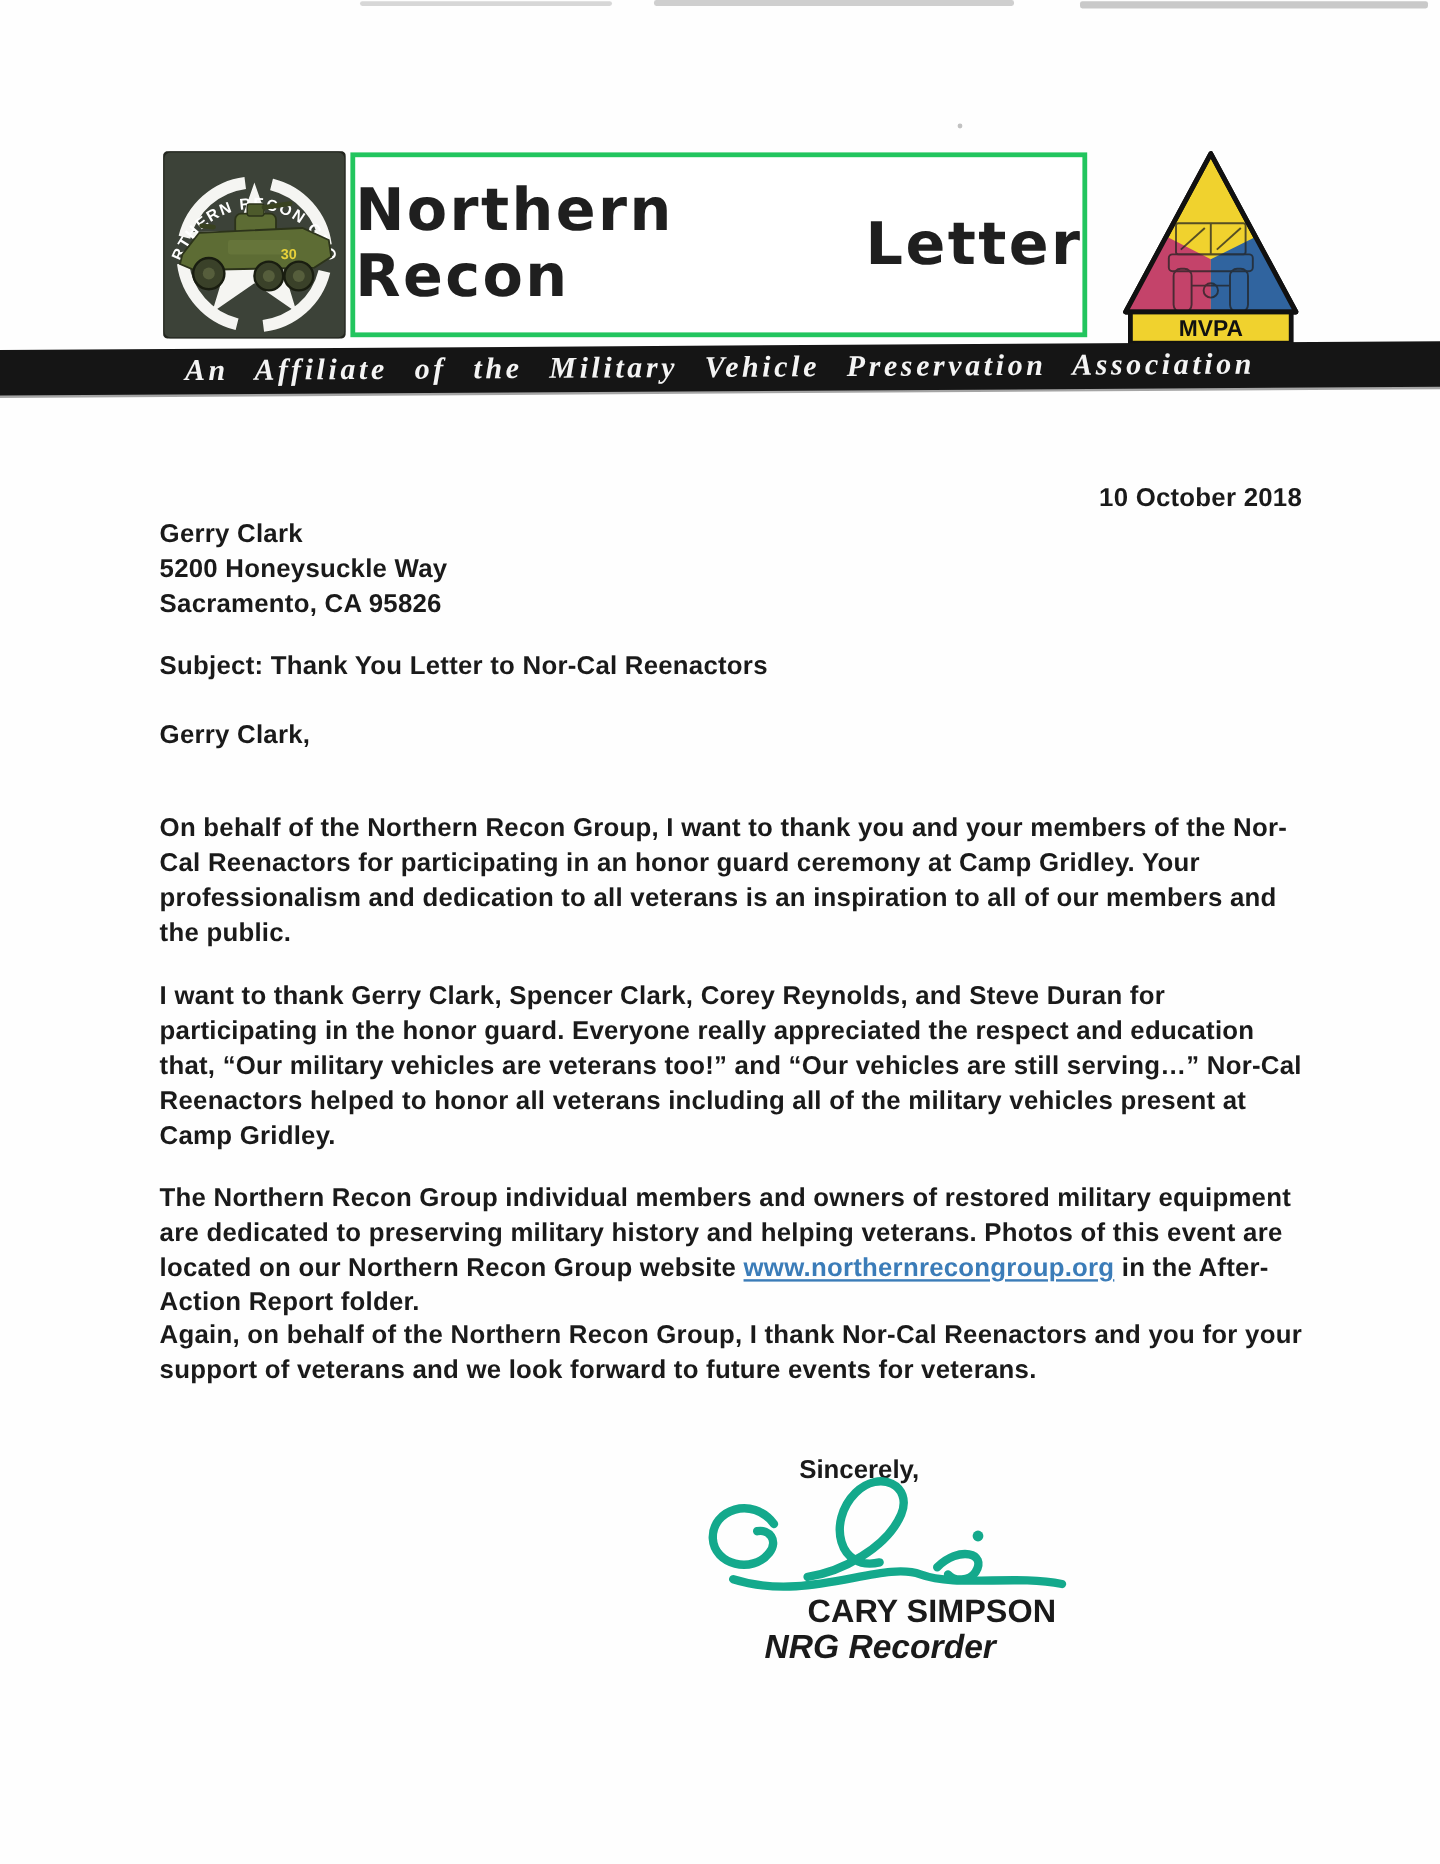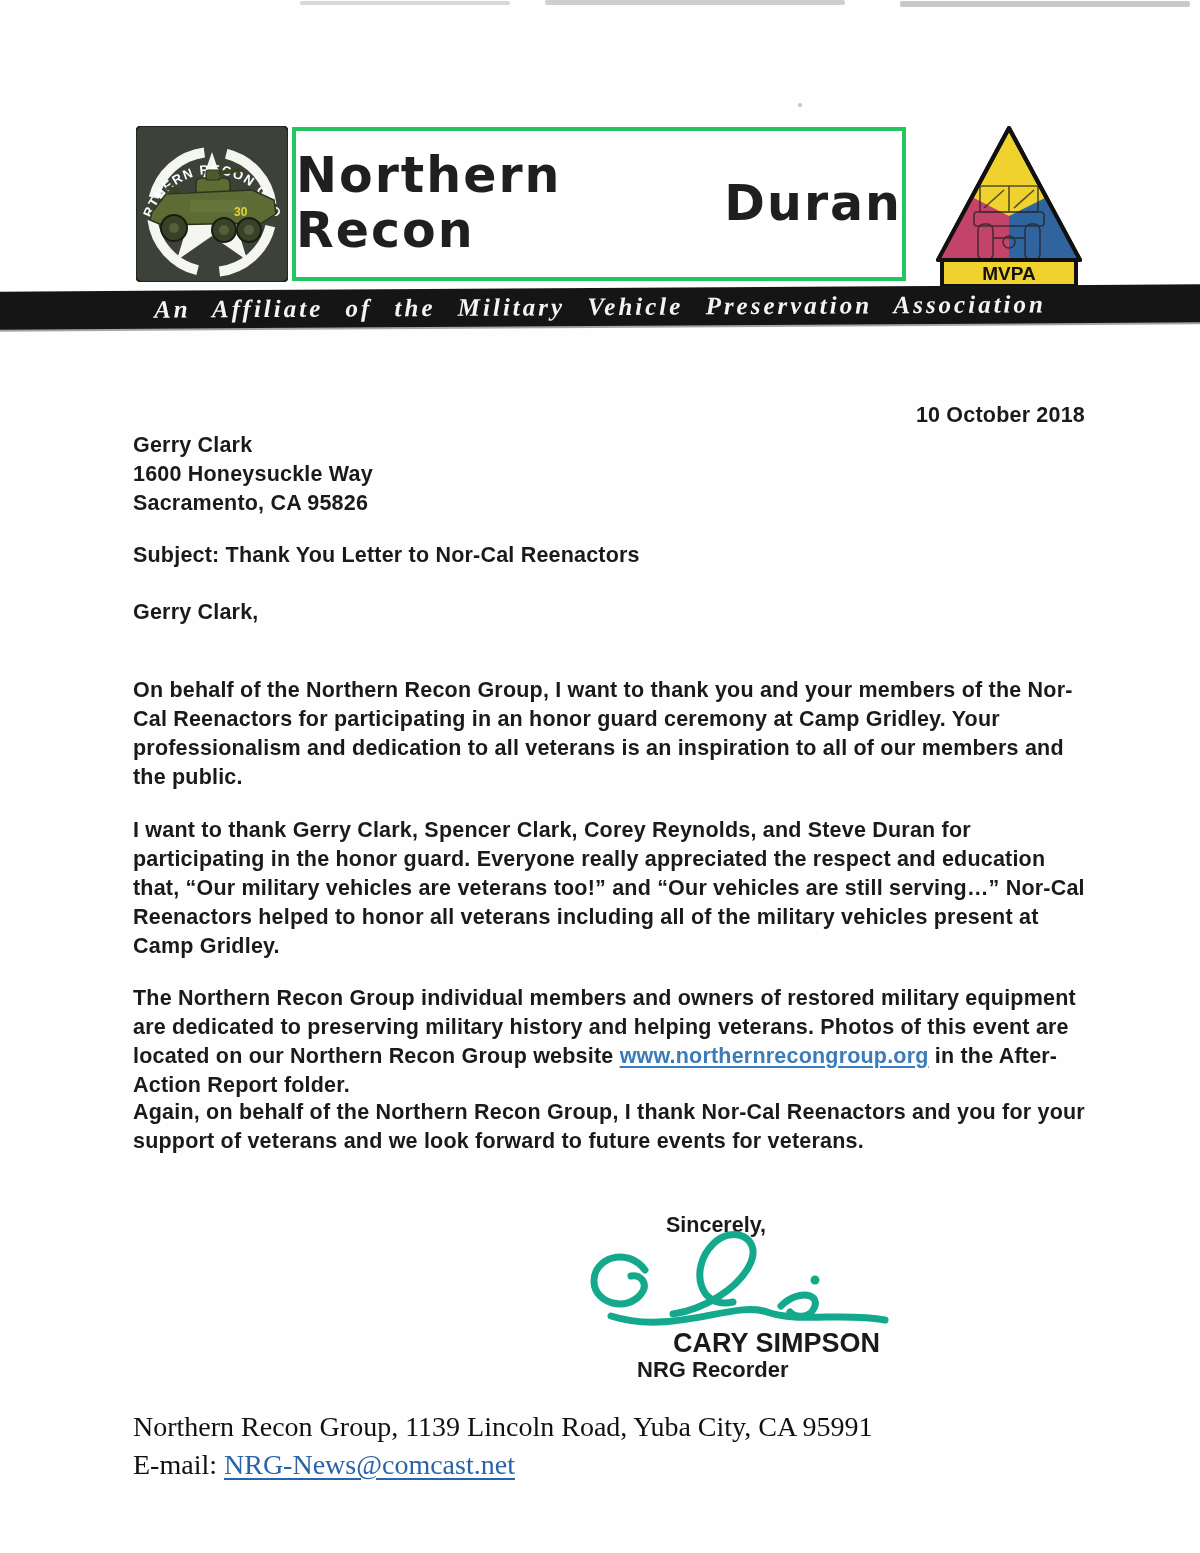--- a/index.html
+++ b/index.html
@@ -51,21 +51,21 @@
   .para2 { top:794px; }
   .para3 { top:962px; }
   .para4 { top:1076px; }
   .web-link {
     color:#3b7cb8; text-decoration:underline; cursor:pointer;
     text-decoration-thickness:2px; text-underline-offset:3px;
   }
   .closing { position:absolute; left:630px; top:1213px; font-size:21.5px; font-weight:bold; color:#1a1a1a;margin-left:36px; }
   .signature-wrap { position:absolute; left:583px; top:1230px; width:310px; height:108px; }
   .signer-name { position:absolute; left:637px; top:1328px; font-size:27px; font-weight:bold; color:#1a1a1a;margin-left:36px; }
-  .signer-title { position:absolute; left:637px; top:1357px; font-size:22px; font-weight:bold; color:#1a1a1a; }
+  .signer-title { position:absolute; left:637px; top:1357px; font-size:28px; font-weight:bold; color:#1a1a1a;font-style:italic; }
 
   
   .footer {
     position:absolute; left:133px; top:1408px;
     font-family:"Liberation Serif", serif; font-size:28px; color:#101010; line-height:38px;
   }
   .email-link { color:#2a63a8; text-decoration:underline; cursor:pointer; text-underline-offset:4px; }
 </style>
 </head>
 <body>
@@ -105,21 +105,21 @@
         <circle cx="113" cy="104" r="12" fill="#3a4129" stroke="#191d10" stroke-width="2"></circle>
         <circle cx="38" cy="102" r="5" fill="#565e3c"></circle>
         <circle cx="88" cy="104" r="5" fill="#565e3c"></circle>
         <circle cx="113" cy="104" r="5" fill="#565e3c"></circle>
       </g>
     </svg>
   </div>
 
   <div class="title-box">
     <div class="title-line">Northern Recon</div>
-    <div class="title-line">Duran</div>
+    <div class="title-line">Letter</div>
   </div>
 
   <div class="mvpa-box">
     <svg width="162" height="176" viewBox="0 0 162 176">
 
       <polygon points="81,8 10,140 152,140" fill="#f0d22e" stroke="#111" stroke-width="4" stroke-linejoin="round"></polygon>
       <polygon points="44,77 10,140 81,140 81,96" fill="#c4436a"></polygon>
       <polygon points="81,96 81,140 152,140 119,77" fill="#30649f"></polygon>
       <polygon points="81,8 10,140 152,140" fill="none" stroke="#111" stroke-width="4" stroke-linejoin="round"></polygon>
 
@@ -141,21 +141,21 @@
   </div>
 
   <div class="banner">
     <span class="banner-text">An Affiliate of the Military Vehicle Preservation Association</span>
   </div>
 
   <div class="btxt date-line">10 October 2018</div>
 
   <div class="btxt recipient">
     <div>Gerry Clark</div>
-    <div>1600 Honeysuckle Way</div>
+    <div>5200 Honeysuckle Way</div>
     <div>Sacramento, CA 95826</div>
   </div>
 
   <div class="btxt salutation">Gerry Clark,</div>
 
   <div class="btxt subject">Subject: Thank You Letter to Nor-Cal Reenactors</div>
 
   <p class="btxt para1">On behalf of the Northern Recon Group, I want to thank you and your members of the Nor-Cal Reenactors for participating in an honor guard ceremony at Camp Gridley. Your professionalism and dedication to all veterans is an inspiration to all of our members and the public.</p>
 
   <p class="btxt para3"><span>The Northern Recon Group individual members and owners of restored military equipment are dedicated to preserving military history and helping veterans. Photos of this event are located on our Northern Recon Group website </span><a class="web-link">www.northernrecongroup.org</a><span> in the After-Action Report folder.</span></p>
@@ -174,18 +174,14 @@
         <path d="M 28,86 C 90,106 152,70 184,82 C 214,93 262,82 302,90"></path>
         <path d="M 198,76 C 216,58 240,64 230,80 C 225,88 212,88 207,82"></path>
         <circle cx="232" cy="50" r="4.5" fill="#14a98c" stroke="none"></circle>
       </g>
     </svg>
   </div>
 
   <div class="signer-name">CARY SIMPSON</div>
   <div class="signer-title">NRG Recorder</div>
 
-  <div class="footer">
-    <div>Northern Recon Group, 1139 Lincoln Road, Yuba City, CA 95991</div>
-    <div><span>E-mail: </span><a class="email-link">NRG-News@comcast.net</a></div>
-  </div>
 
 </div>
 
 </body></html>

